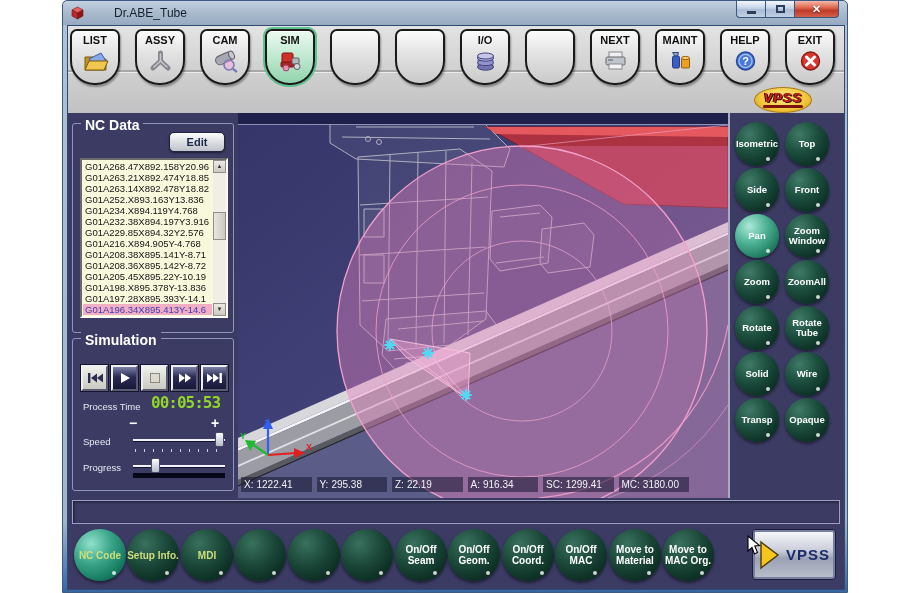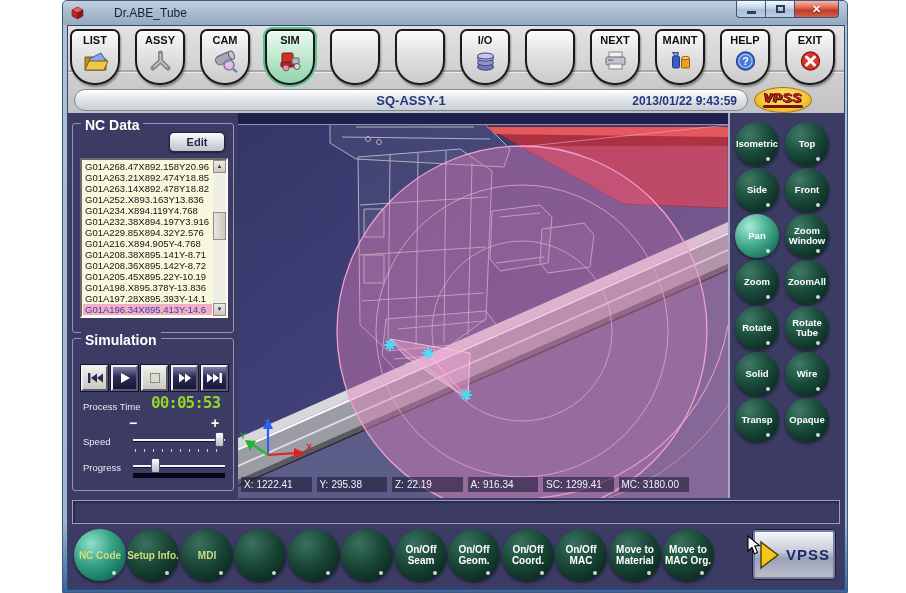--- a/index.html
+++ b/index.html
@@ -269,24 +269,20 @@
           <span class="tab-icon">
             <svg width="27" height="24" viewBox="0 0 27 24">
               <circle cx="13.5" cy="12" r="9" fill="#d83830" stroke="#8a1a14" stroke-width="1.4"></circle>
               <path d="M9.5,8 L17.5,16 M17.5,8 L9.5,16" stroke="#fff" stroke-width="3" stroke-linecap="round"></path>
             </svg>
           </span>
         </div>
       </div>
 
       <div class="status-row">
-        <div class="status-pill">
-          <span class="status-name">SQ-ASSY-1</span>
-          <span class="status-date">2013/01/22 9:43:59</span>
-        </div>
         <div class="vpss-logo">
           <span class="vpss-text">VPSS</span>
           <span class="vpss-band"></span>
         </div>
       </div>
     </div>
 
     <div class="main">
 
       <div class="fieldset panel-nc">

